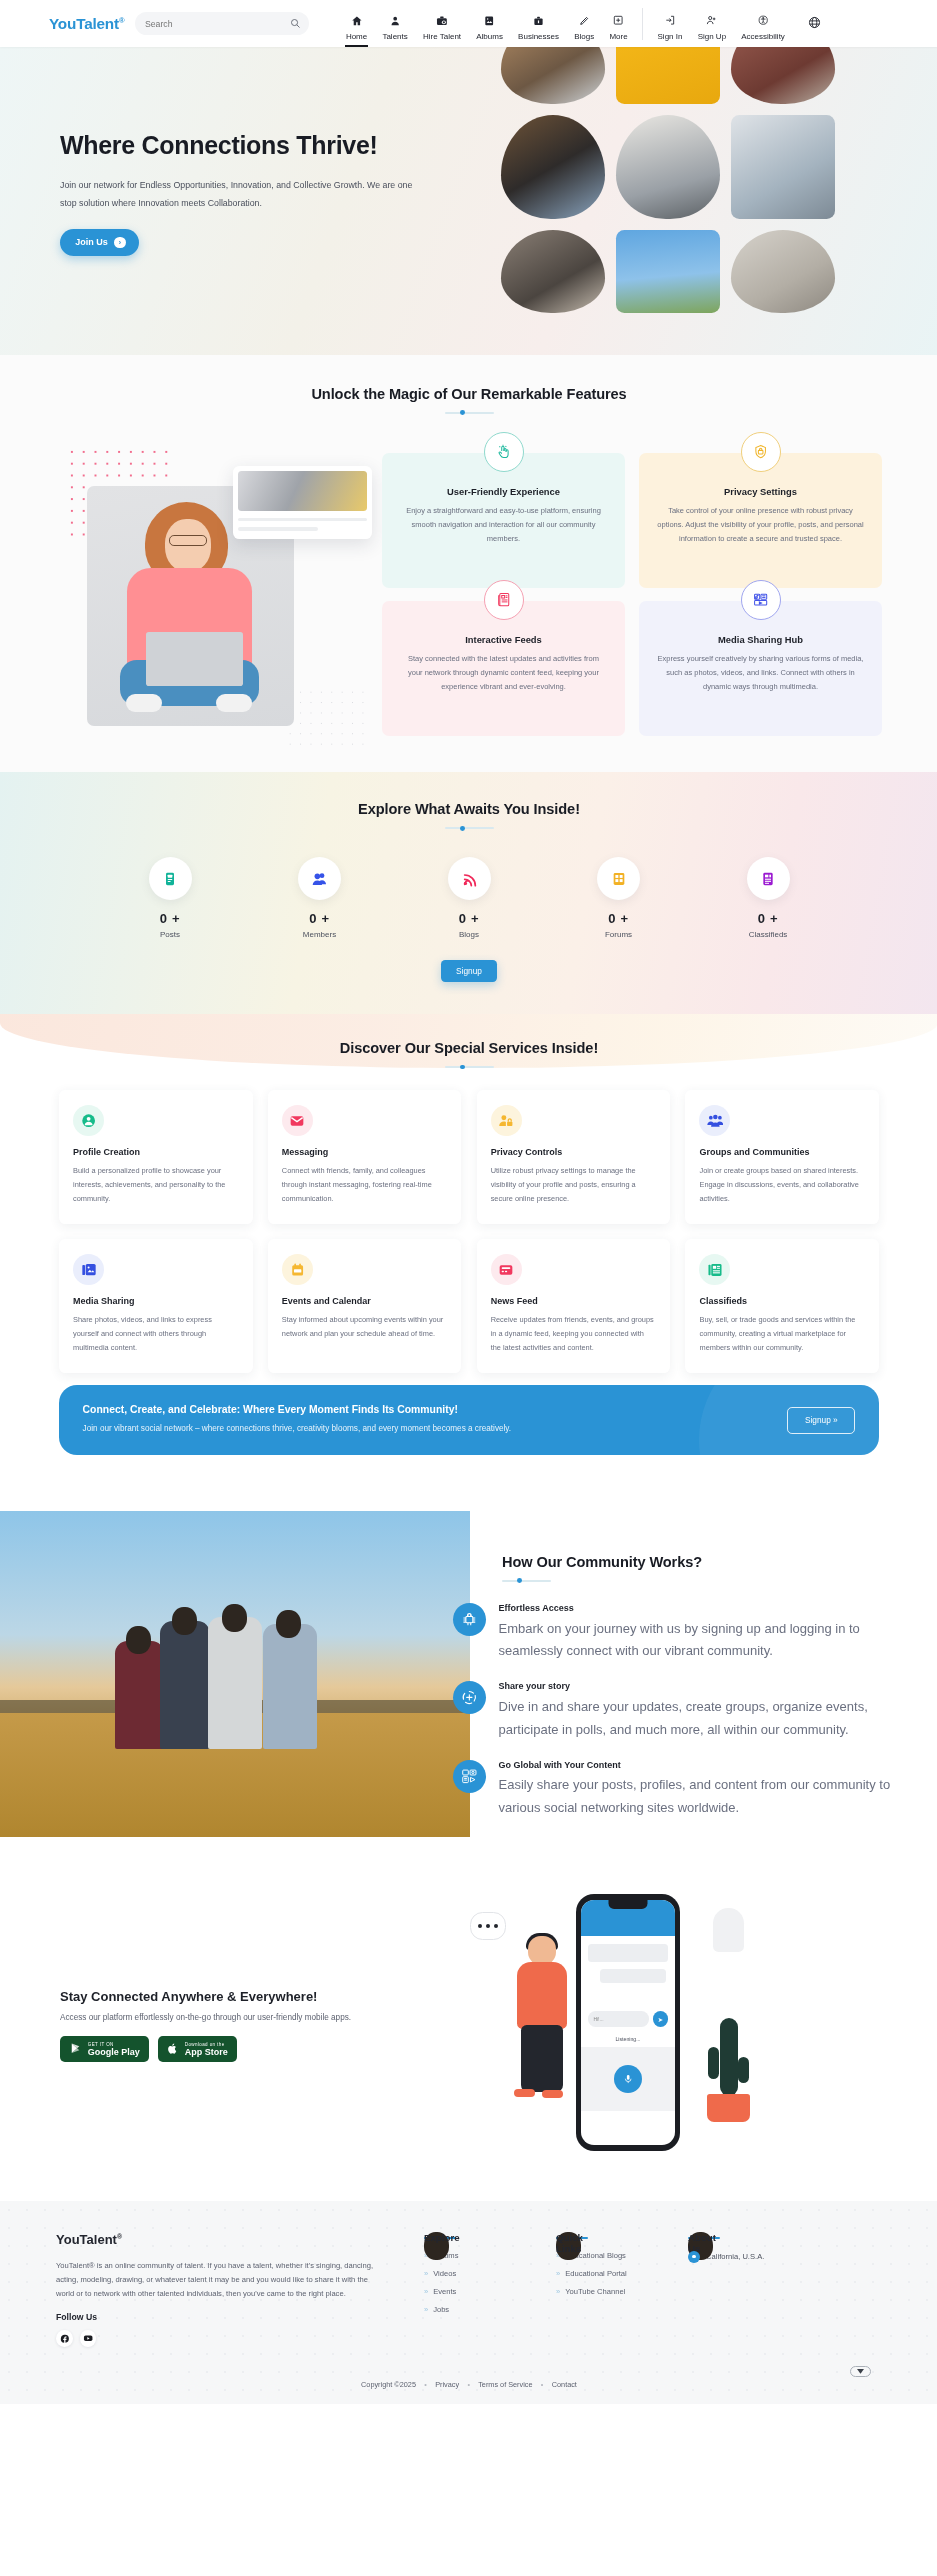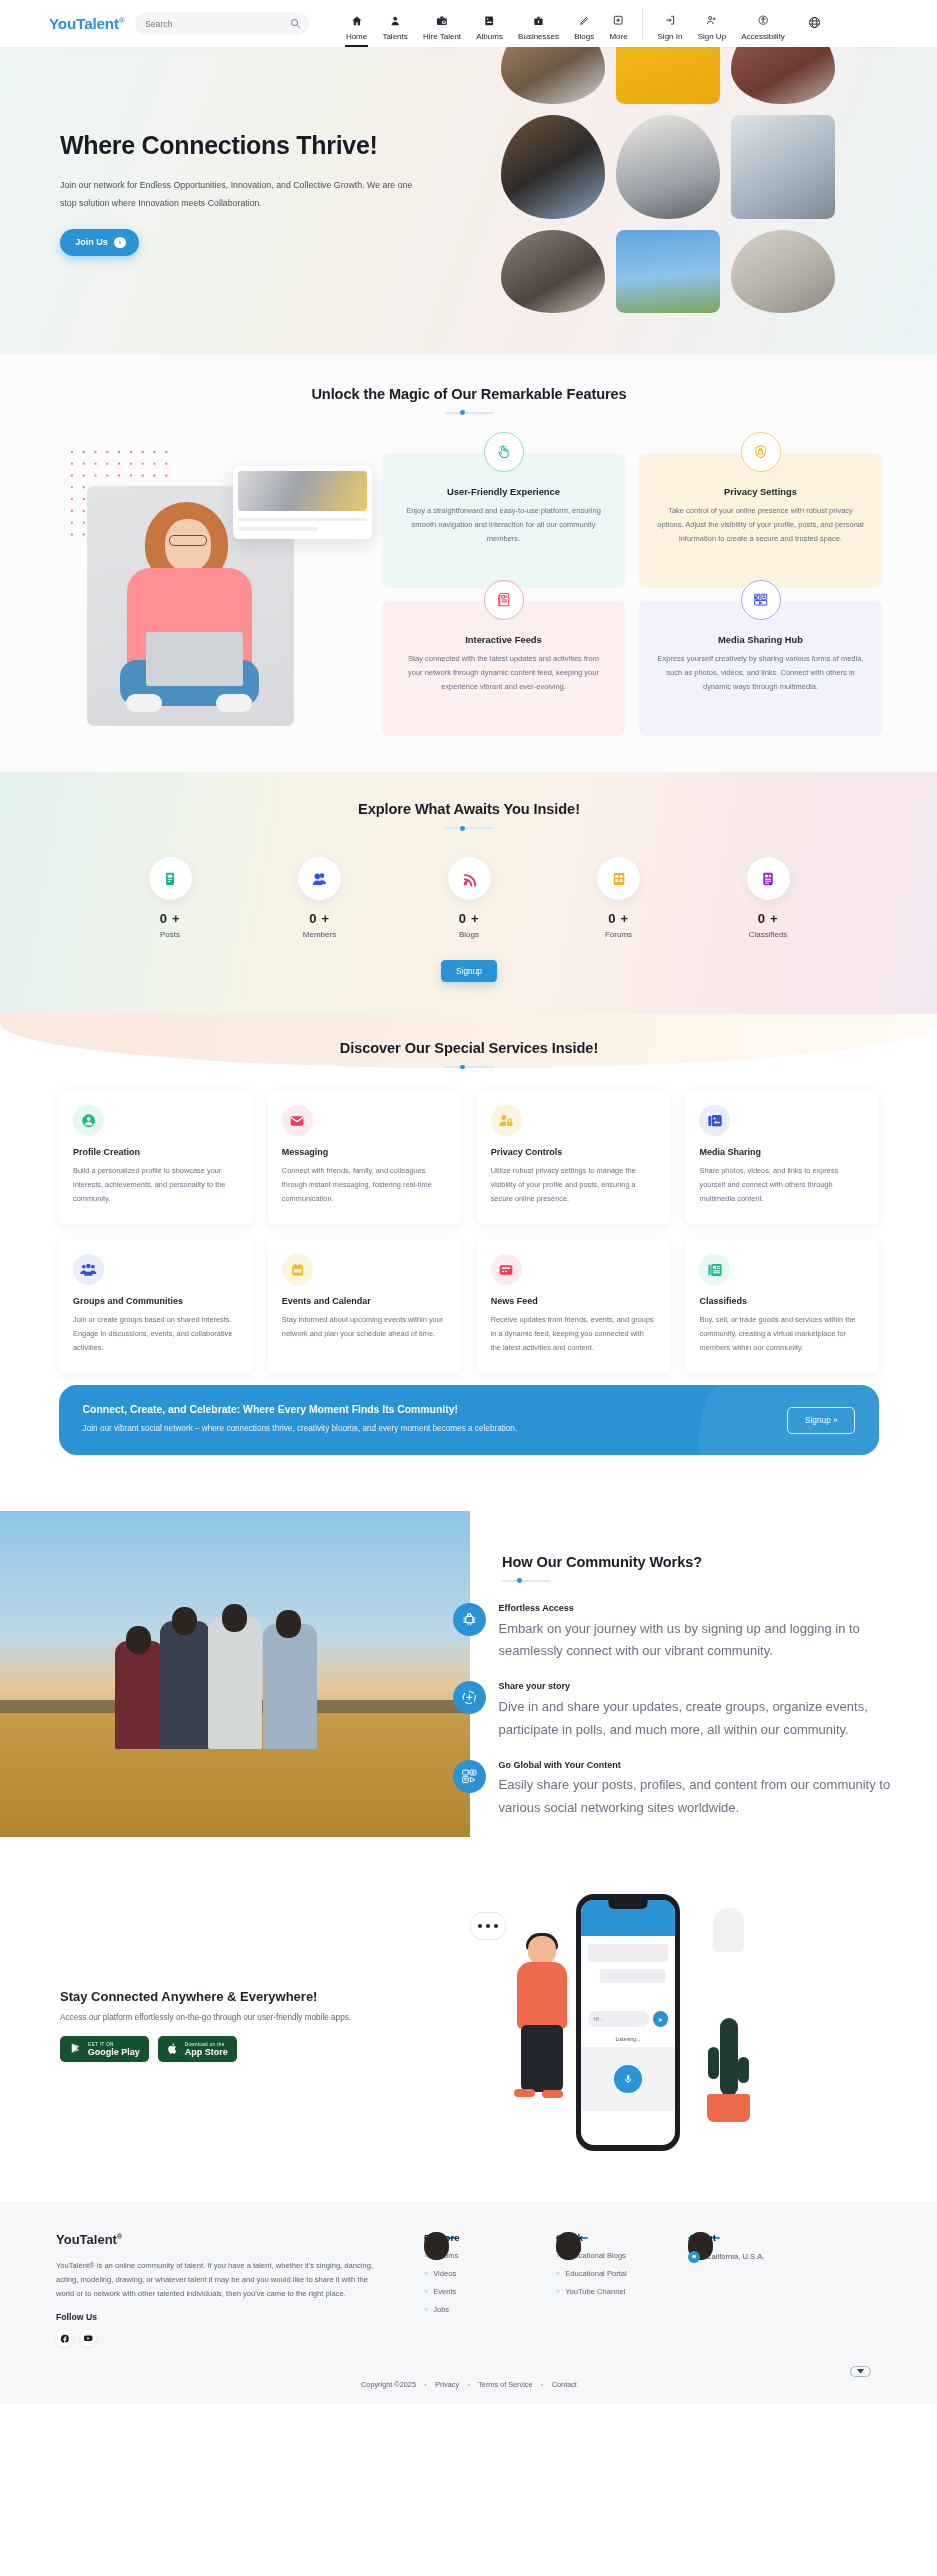--- a/index.html
+++ b/index.html
@@ -657,44 +657,44 @@
               <rect x="13.6" y="13" width="8" height="6.5" rx="1.2"></rect>
               <path d="M15.4 13v-2a2.2 2.2 0 114.4 0v2" fill="none" stroke="#f5b731" stroke-width="1.9"></path>
             </svg>
         </div>
         <h4>Privacy Controls</h4>
         <p>Utilize robust privacy settings to manage the visibility of your profile and posts, ensuring a secure online presence.</p>
       </div>
 
       <div class="svc">
         <div class="ibox" style="background:#eaeefc">
-          <svg width="16" height="16" viewBox="0 0 24 24" fill="#3550e0">
-              <rect x="2" y="4.5" width="4" height="15" rx="1.3"></rect>
-              <rect x="7" y="3" width="15" height="17" rx="2.4"></rect>
-              <path d="M10 15.5l3.3-4 2.6 3 1.8-2.2 2.3 3.2z" fill="#fff"></path>
-              <circle cx="11.4" cy="8.2" r="1.5" fill="#fff"></circle>
-            </svg>
-        </div>
-        <h4>Media Sharing</h4>
-        <p>Share photos, videos, and links to express yourself and connect with others through multimedia content.</p>
-      </div>
-
-      <div class="svc">
-        <div class="ibox" style="background:#eaeefc">
           <svg width="16.7" height="16" viewBox="0 0 24 24" fill="#3550e0">
               <circle cx="5.2" cy="7" r="2.8"></circle>
               <circle cx="18.8" cy="7" r="2.8"></circle>
               <circle cx="12" cy="6" r="3.4"></circle>
               <path d="M0 18c0-3 2.3-5.2 5.2-5.2S10.4 15 10.4 18z"></path>
               <path d="M13.6 18c0-3 2.3-5.2 5.2-5.2S24 15 24 18z"></path>
               <path d="M5.6 20.5c0-3.6 2.8-6.2 6.4-6.2s6.4 2.6 6.4 6.2z"></path>
             </svg>
         </div>
         <h4>Groups and Communities</h4>
         <p>Join or create groups based on shared interests. Engage in discussions, events, and collaborative activities.</p>
+      </div>
+
+      <div class="svc">
+        <div class="ibox" style="background:#eaeefc">
+          <svg width="16" height="16" viewBox="0 0 24 24" fill="#3550e0">
+              <rect x="2" y="4.5" width="4" height="15" rx="1.3"></rect>
+              <rect x="7" y="3" width="15" height="17" rx="2.4"></rect>
+              <path d="M10 15.5l3.3-4 2.6 3 1.8-2.2 2.3 3.2z" fill="#fff"></path>
+              <circle cx="11.4" cy="8.2" r="1.5" fill="#fff"></circle>
+            </svg>
+        </div>
+        <h4>Media Sharing</h4>
+        <p>Share photos, videos, and links to express yourself and connect with others through multimedia content.</p>
       </div>
 
       <div class="svc">
         <div class="ibox" style="background:#fdf4dd">
           <svg width="15.3" height="16" viewBox="0 0 24 24" fill="#f5b731">
               <rect x="3.5" y="4.5" width="17" height="16" rx="2.4"></rect>
               <rect x="7" y="1.8" width="2.4" height="4.6" rx="1.2"></rect>
               <rect x="14.6" y="1.8" width="2.4" height="4.6" rx="1.2"></rect>
               <rect x="6.2" y="11" width="11.6" height="5" rx="1" fill="#fff"></rect>
             </svg>
@@ -730,21 +730,21 @@
         </div>
         <h4>Classifieds</h4>
         <p>Buy, sell, or trade goods and services within the community, creating a virtual marketplace for members within our community.</p>
       </div>
     </div>
 
     <div class="cta-wrap">
       <div class="cta">
         <div>
           <h3>Connect, Create, and Celebrate: Where Every Moment Finds Its Community!</h3>
-          <p>Join our vibrant social network – where connections thrive, creativity blooms, and every moment becomes a celebration.</p>
+          <p>Join our vibrant social network – where connections thrive, creativity blooms, and every moment becomes a creatively.</p>
         </div>
         <button class="cta-btn">Signup  »</button>
       </div>
     </div>
   </div>
 
   <div class="how">
     <div class="how-img">
       <div class="treeline"></div>
       <div class="wheat"></div>

